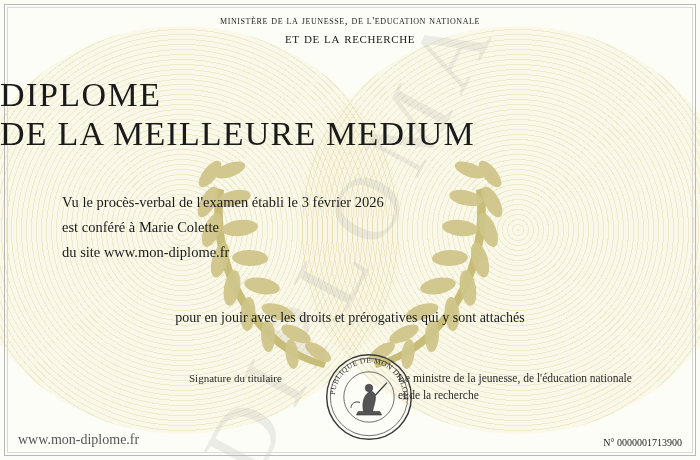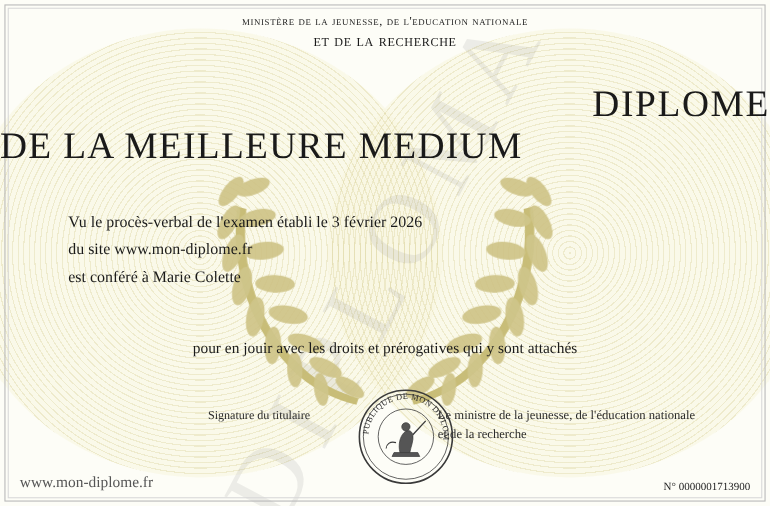--- a/index.html
+++ b/index.html
@@ -129,21 +129,21 @@
     display: block;
   }
   .ministry .l1 { font-size: 11px; }
   .ministry .l2 { font-size: 15px; }
 
   .title1 {
     position: absolute;
     top: 76px;
     left: 0;
     right: 0;
-    text-align: right;
+    text-align: left;
     font-size: 34px;
     letter-spacing: 1.5px;
   }
   .title2 {
     position: absolute;
     top: 115px;
     left: 0;
     right: 0;
     text-align: left;
     font-size: 34px;
@@ -281,22 +281,22 @@
     <div class="ministry">
       <span class="l1">Ministère de la Jeunesse, de l'Education Nationale</span>
       <span class="l2">et de la Recherche</span>
     </div>
 
     <div class="title1">DIPLOME</div>
     <div class="title2">DE LA MEILLEURE MEDIUM</div>
 
     <div class="body-block">
       <div class="line">Vu le procès-verbal de l'examen établi le 3 février 2026</div>
+      <div class="line">est conféré à Marie Colette</div>
       <div class="line">du site www.mon-diplome.fr</div>
-      <div class="line">est conféré à Marie Colette</div>
     </div>
 
     <div class="jouir">pour en jouir avec les droits et prérogatives qui y sont attachés</div>
 
     <div class="sig-left">Signature du titulaire</div>
 
     <div class="sig-right">
       <div>Le ministre de la jeunesse, de l'éducation nationale</div>
       <div>et de la recherche</div>
     </div>

